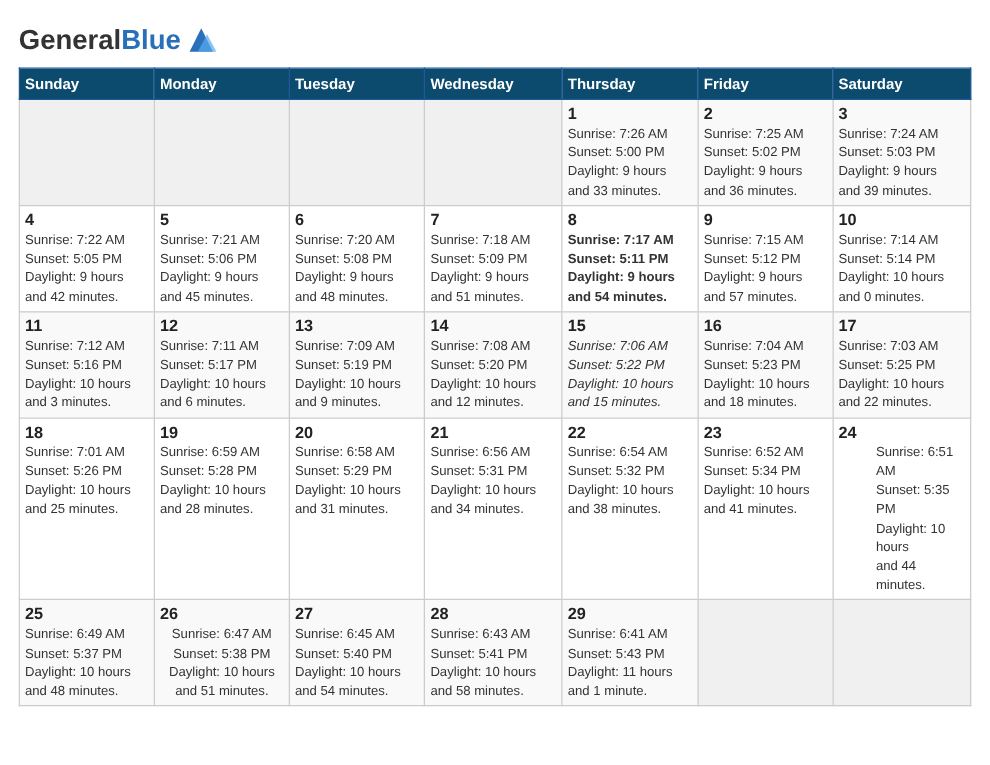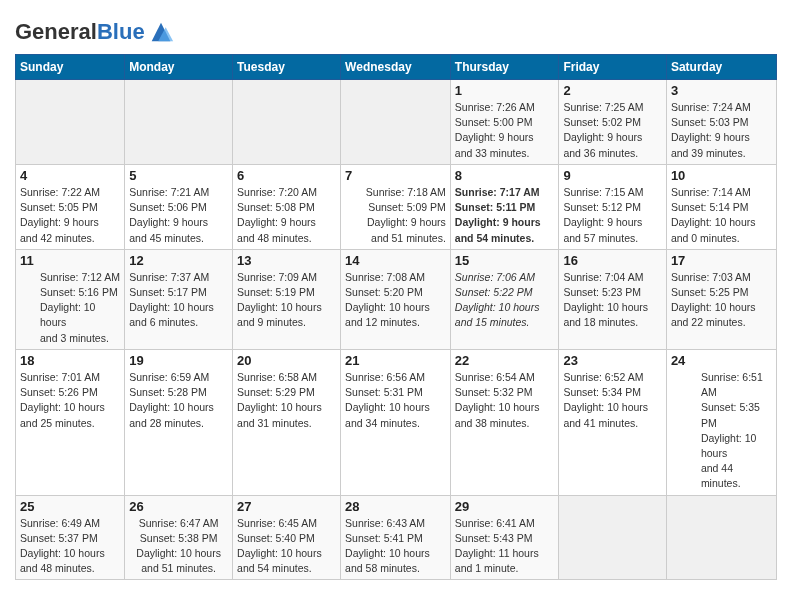--- a/index.html
+++ b/index.html
@@ -43,21 +43,21 @@
     .location {
       font-size: 16px;
       color: #444;
     }
     table {
       width: 100%;
       border-collapse: collapse;
       font-size: 11px;
     }
     thead th {
-      background: #0369a1;
+      background: #0c4a6e;
       color: #fff;
       text-align: left;
       padding: 5px 4px;
       font-size: 12px;
       font-weight: bold;
       border: 1px solid #1e5a99;
     }
     tbody td {
       vertical-align: top;
       border: 1px solid #ccc;
@@ -159,21 +159,21 @@
         </td>
         <td>
           <span class="day-number">6</span>
           <div class="day-detail" style="white-space: pre-line;">Sunrise: 7:20 AM
 Sunset: 5:08 PM
 Daylight: 9 hours
 and 48 minutes.</div>
         </td>
         <td>
           <span class="day-number">7</span>
-          <div class="day-detail" style="white-space: pre-line; text-align: right;">Sunrise: 7:18 AM
+          <div class="day-detail" style="white-space: pre-line;">Sunrise: 7:18 AM
 Sunset: 5:09 PM
 Daylight: 9 hours
 and 51 minutes.</div>
         </td>
         <td>
           <span class="day-number">8</span>
           <div class="day-detail" style="white-space: pre-line; font-weight: bold;">Sunrise: 7:17 AM
 Sunset: 5:11 PM
 Daylight: 9 hours
 and 54 minutes.</div>
@@ -189,28 +189,28 @@
           <span class="day-number">10</span>
           <div class="day-detail" style="white-space: pre-line;">Sunrise: 7:14 AM
 Sunset: 5:14 PM
 Daylight: 10 hours
 and 0 minutes.</div>
         </td>
       </tr>
       <tr>
         <td>
           <span class="day-number">11</span>
-          <div class="day-detail" style="white-space: pre-line; margin-left: 20px;">Sunrise: 7:12 AM
+          <div class="day-detail" style="white-space: pre-line;">Sunrise: 7:12 AM
 Sunset: 5:16 PM
 Daylight: 10 hours
 and 3 minutes.</div>
         </td>
         <td>
           <span class="day-number">12</span>
-          <div class="day-detail" style="white-space: pre-line;">Sunrise: 7:37 AM
+          <div class="day-detail" style="white-space: pre-line;">Sunrise: 7:11 AM
 Sunset: 5:17 PM
 Daylight: 10 hours
 and 6 minutes.</div>
         </td>
         <td>
           <span class="day-number">13</span>
           <div class="day-detail" style="white-space: pre-line;">Sunrise: 7:09 AM
 Sunset: 5:19 PM
 Daylight: 10 hours
 and 9 minutes.</div>

